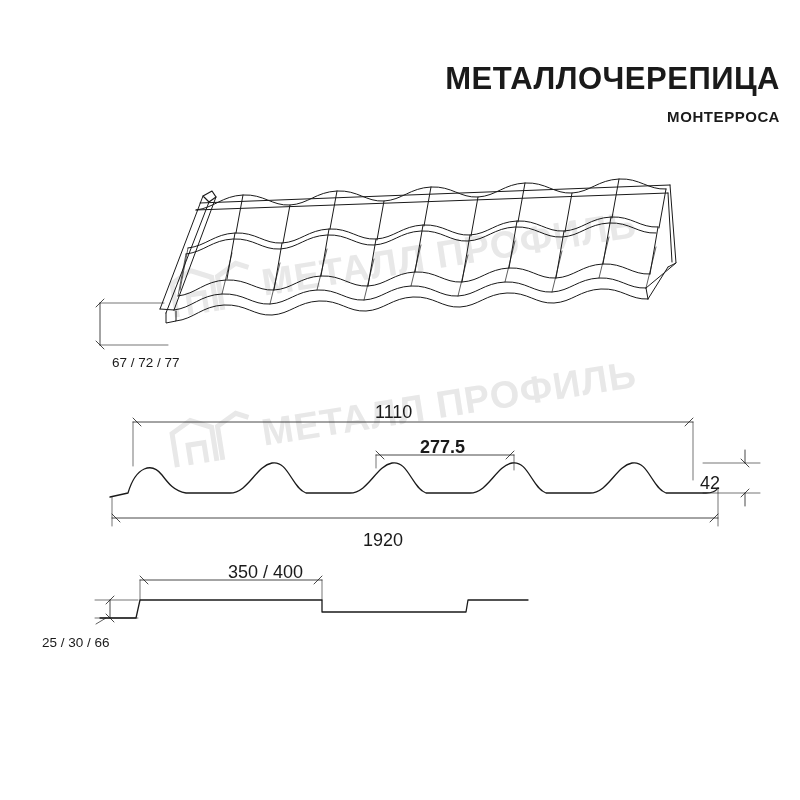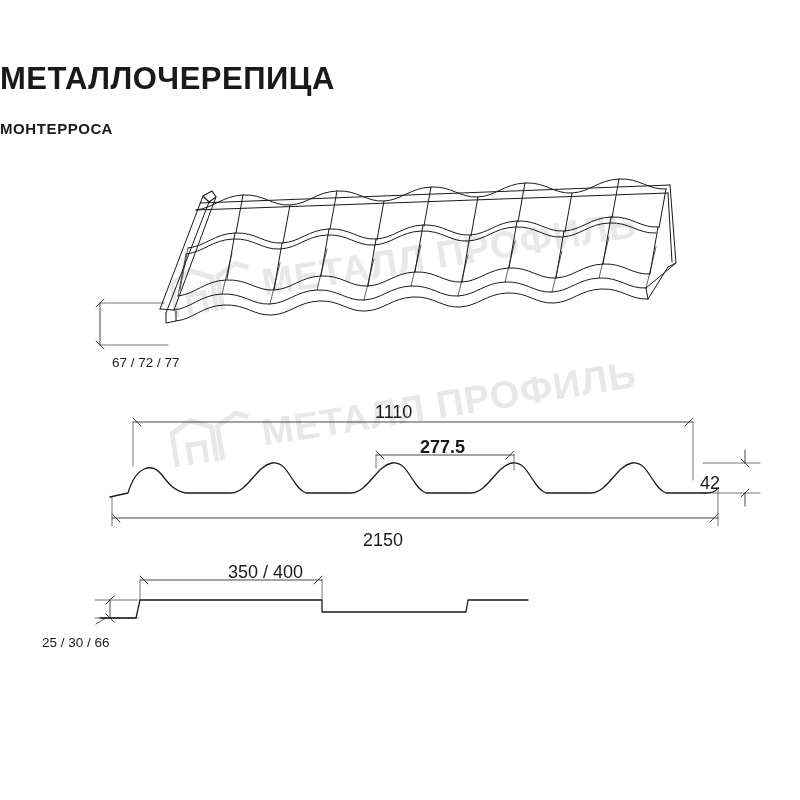--- a/index.html
+++ b/index.html
@@ -17,35 +17,35 @@
   }
   .page {
     position: absolute;
     inset: 0;
   }
   .title-block {
     position: absolute;
     top: 62px;
     left: 0;
     width: 780px;
-    text-align: left;
+    text-align: right;
   }
   .title-main {
     font-size: 31px;
     font-weight: bold;
     letter-spacing: 0.5px;
     color: #1a1a1a;
     line-height: 1.1;
   }
   .title-sub {
     font-size: 15px;
     font-weight: bold;
     letter-spacing: 0.6px;
     color: #1a1a1a;
-    margin-top: 24px;
+    margin-top: 12px;
   }
   .watermark {
     position: absolute;
     left: 170px;
     top: 248px;
     width: 470px;
     height: 80px;
     pointer-events: none;
   }
   .watermark2 {
@@ -322,21 +322,21 @@
 
     </g>
   </svg>
 
   <div class="lbl lbl-h" style="left:112px; top:355px;">67 / 72 / 77</div>
 
   <div class="lbl" style="left:375px; top:402px;">1110</div>
 
   <div class="lbl" style="left:420px; top:437px;font-weight:bold;">277.5</div>
 
-  <div class="lbl" style="left:363px; top:530px;">2150</div>
+  <div class="lbl" style="left:363px; top:530px;">1920</div>
 
   <div class="lbl" style="left:700px; top:441px;margin-top:32px;">42</div>
 
   <div class="lbl" style="left:180px; top:562px;margin-left:48px;">350 / 400</div>
 
   <div class="lbl lbl-h" style="left:42px; top:635px;">25 / 30 / 66</div>
 
 </div>
 
 </body></html>

